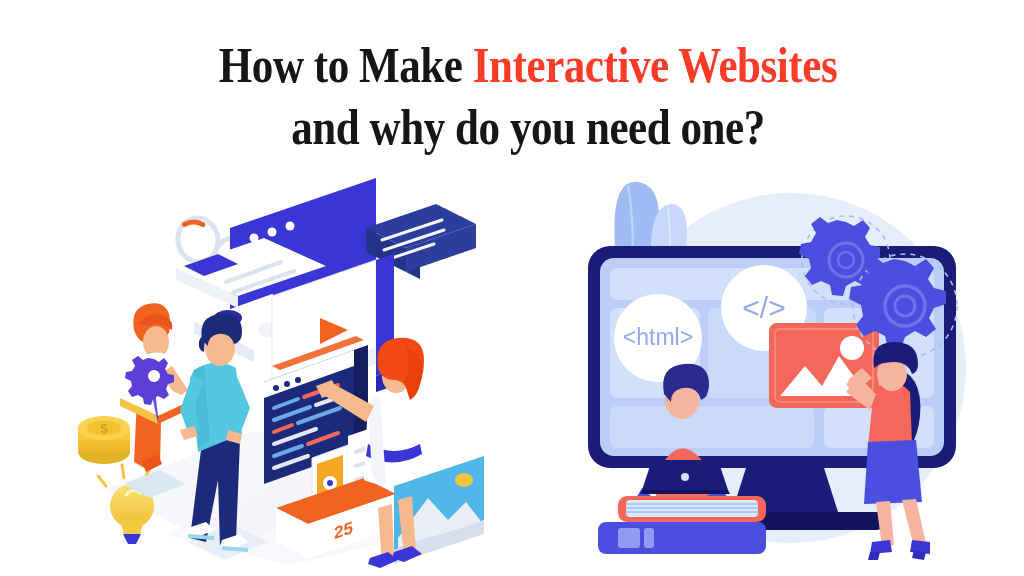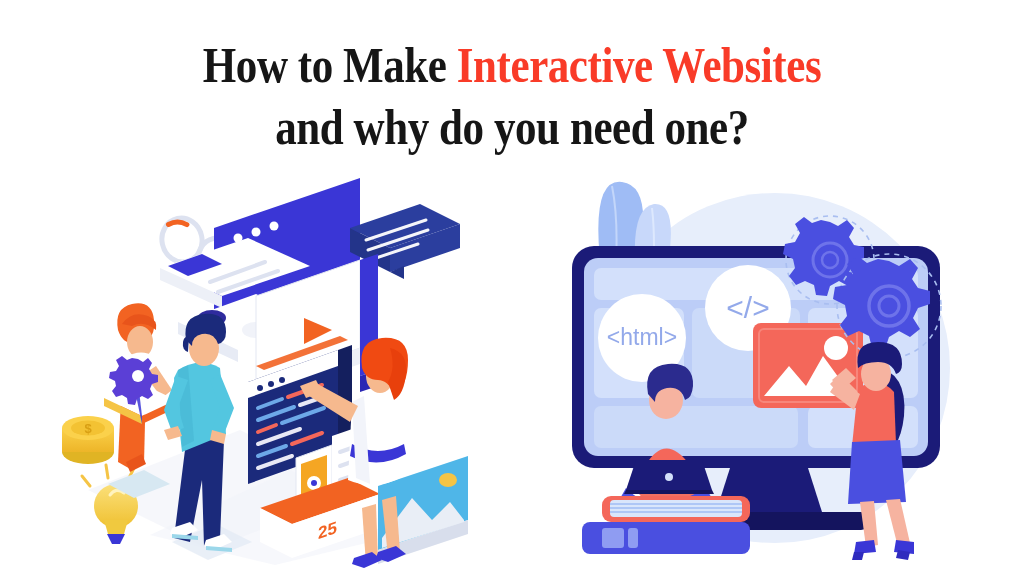--- a/index.html
+++ b/index.html
@@ -1,18 +1,18 @@
 <!DOCTYPE html>
 <html><head>
 <meta charset="utf-8">
 <title>How to Make Interactive Websites</title>
 <style>
   html,body{margin:0;padding:0;background:#ffffff;}
   body{width:1024px;height:576px;overflow:hidden;font-family:"Liberation Serif",serif;}
-  #stage{position:relative;width:936px;height:576px;background:#ffffff;}
+  #stage{position:relative;width:936px;height:576px;background:#ffffff;margin-left:16px;}
 
   
   #heading{position:absolute;left:0;top:34px;width:1024px;text-align:center;}
   .hl{display:block;font-family:"Liberation Serif",serif;font-weight:700;
       font-size:50px;line-height:62px;letter-spacing:-0.5px;color:#161616;
       transform:scaleX(.86);transform-origin:center;white-space:nowrap;}
   .hl .accent{color:#F93B28;}
 
   
   .abs{position:absolute;}

